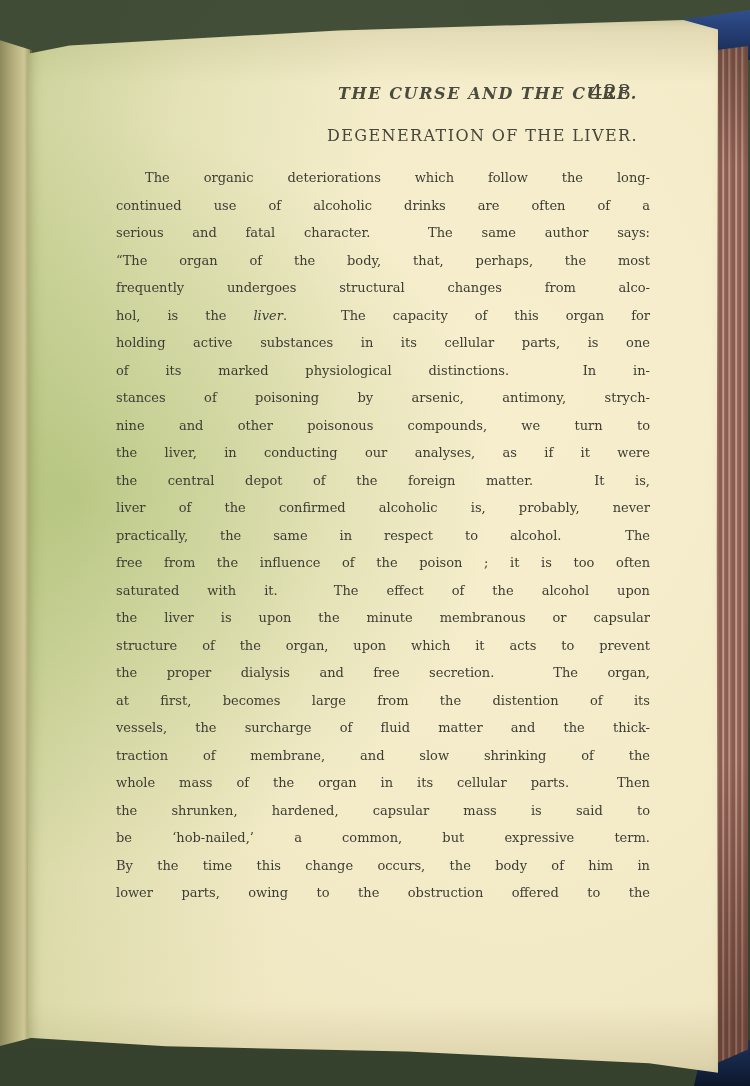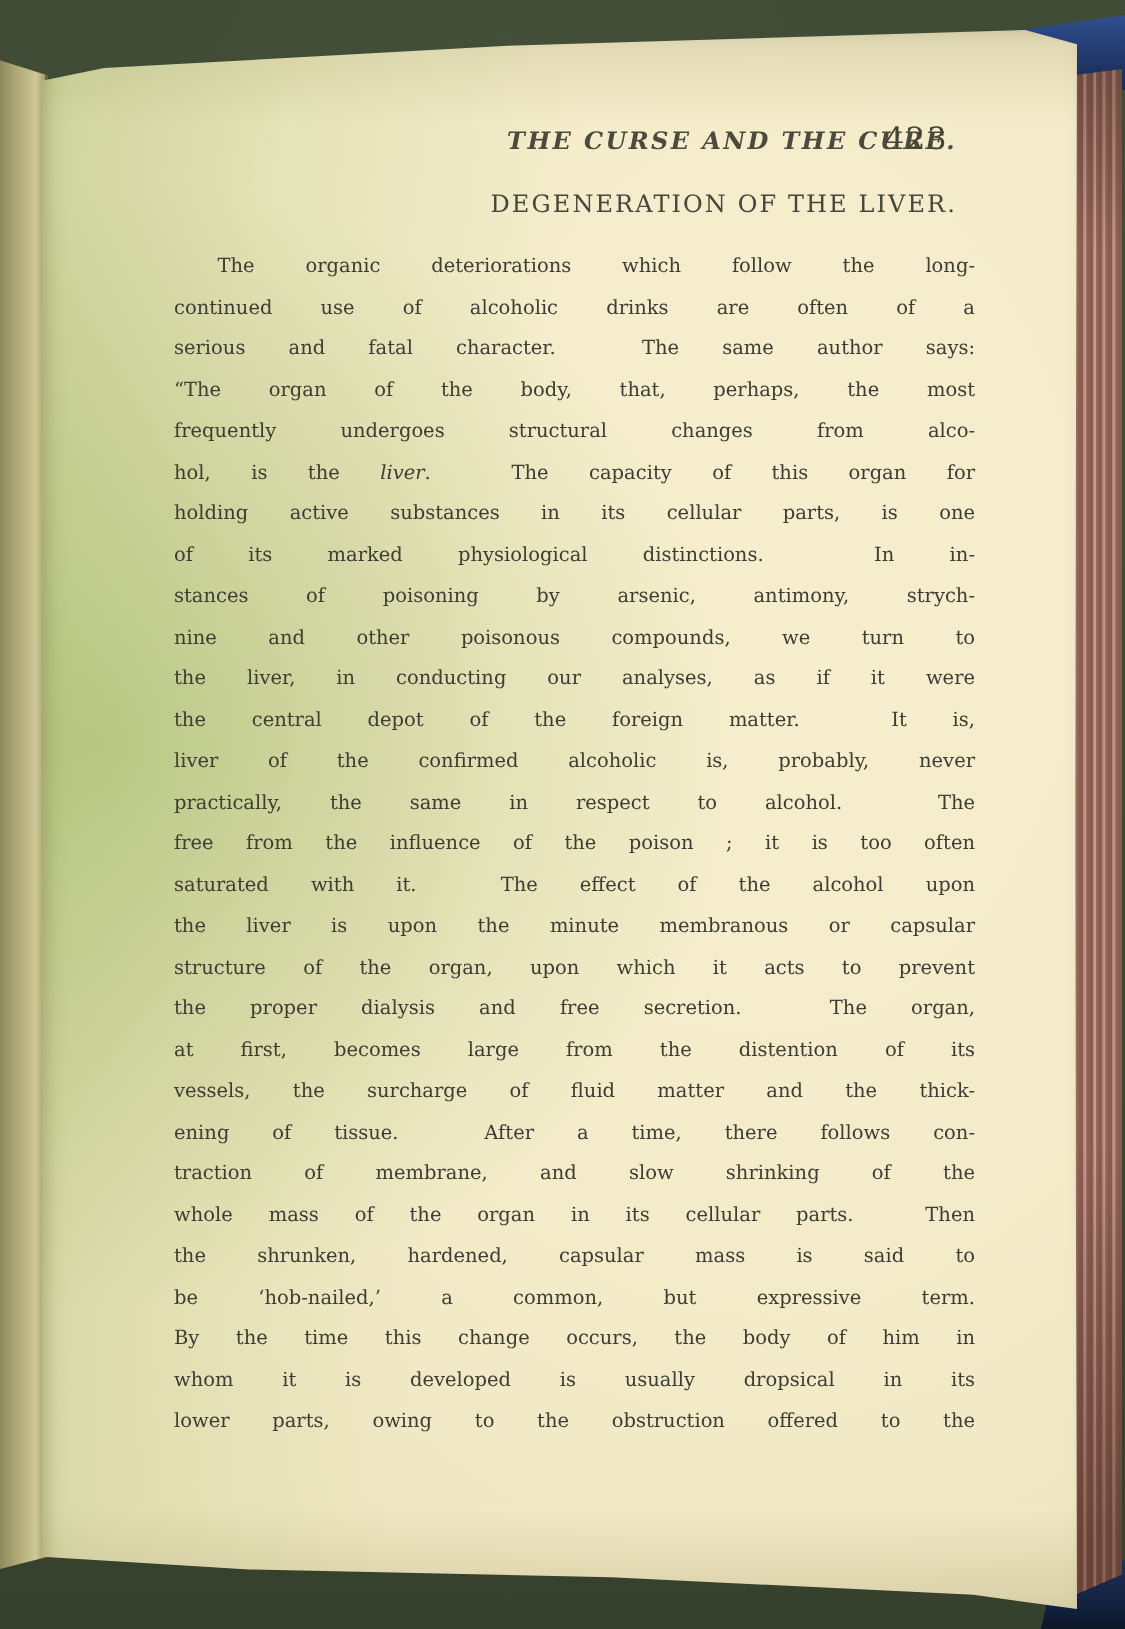--- a/index.html
+++ b/index.html
@@ -106,24 +106,22 @@
           <div class="body-line"><span>the central depot of the foreign matter.&nbsp; It is,</span></div>
           <div class="body-line"><span>liver of the confirmed alcoholic is, probably, never</span></div>
           <div class="body-line"><span>practically, the same in respect to alcohol.&nbsp; The</span></div>
           <div class="body-line"><span>free from the influence of the poison ; it is too often</span></div>
           <div class="body-line"><span>saturated with it.&nbsp; The effect of the alcohol upon</span></div>
           <div class="body-line"><span>the liver is upon the minute membranous or capsular</span></div>
           <div class="body-line"><span>structure of the organ, upon which it acts to prevent</span></div>
           <div class="body-line"><span>the proper dialysis and free secretion.&nbsp; The organ,</span></div>
           <div class="body-line"><span>at first, becomes large from the distention of its</span></div>
           <div class="body-line"><span>vessels, the surcharge of fluid matter and the thick-</span></div>
-          <div class="body-line"><span>ening of tissue.&nbsp; After a time, there follows con-</span></div>
           <div class="body-line"><span>traction of membrane, and slow shrinking of the</span></div>
           <div class="body-line"><span>whole mass of the organ in its cellular parts.&nbsp; Then</span></div>
           <div class="body-line"><span>the shrunken, hardened, capsular mass is said to</span></div>
           <div class="body-line"><span>be ‘hob-nailed,’ a common, but expressive term.</span></div>
           <div class="body-line"><span>By the time this change occurs, the body of him in</span></div>
-          <div class="body-line"><span>whom it is developed is usually dropsical in its</span></div>
           <div class="body-line"><span>lower parts, owing to the obstruction offered to the</span></div>
         </div>
     </div>
   </div>
 </div>
 
 </body></html>

